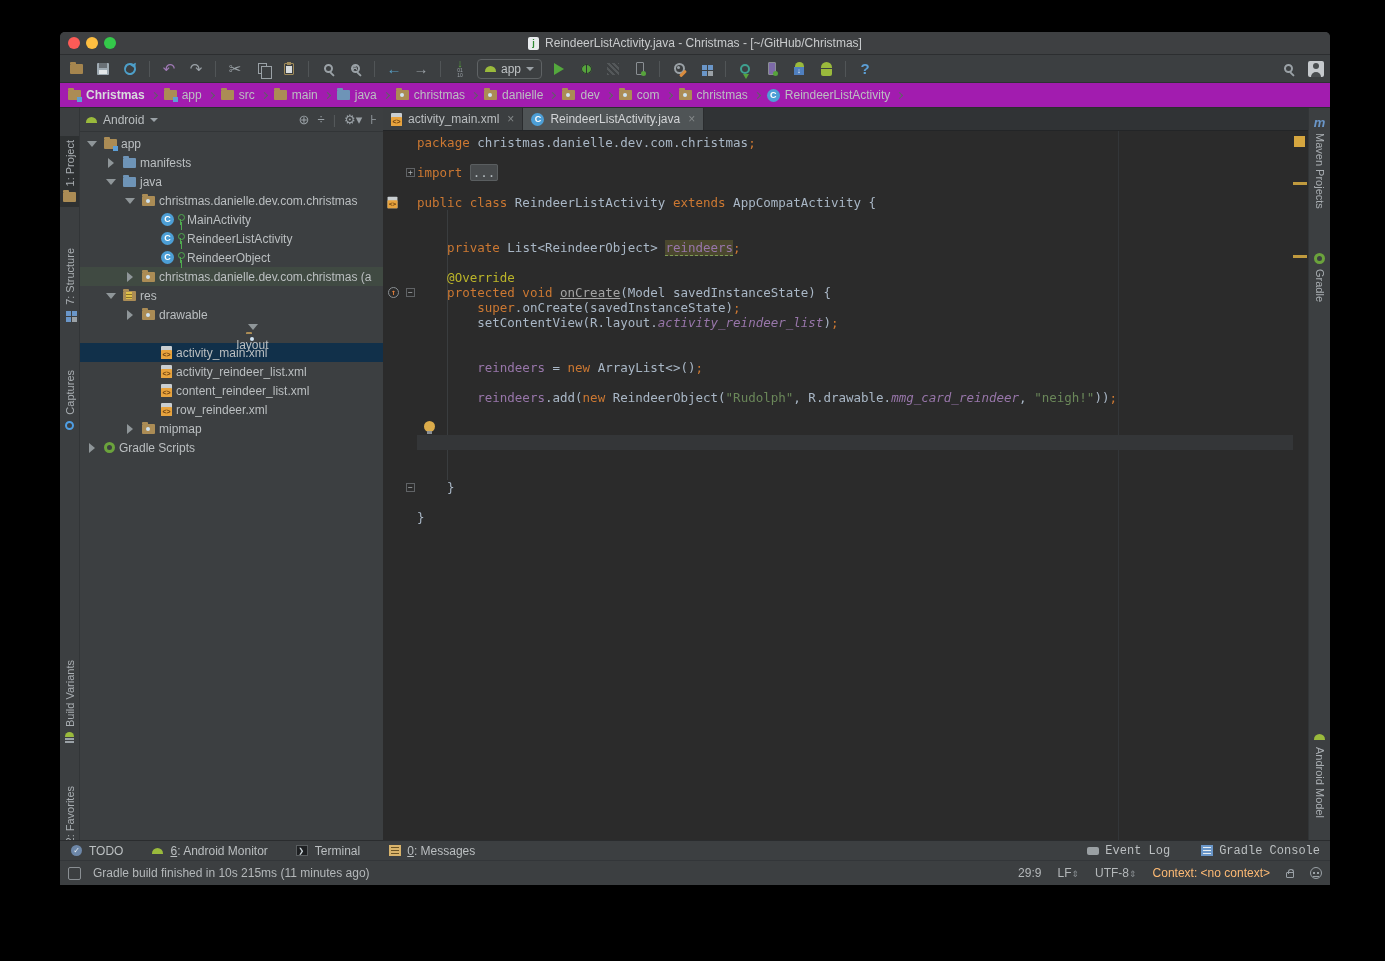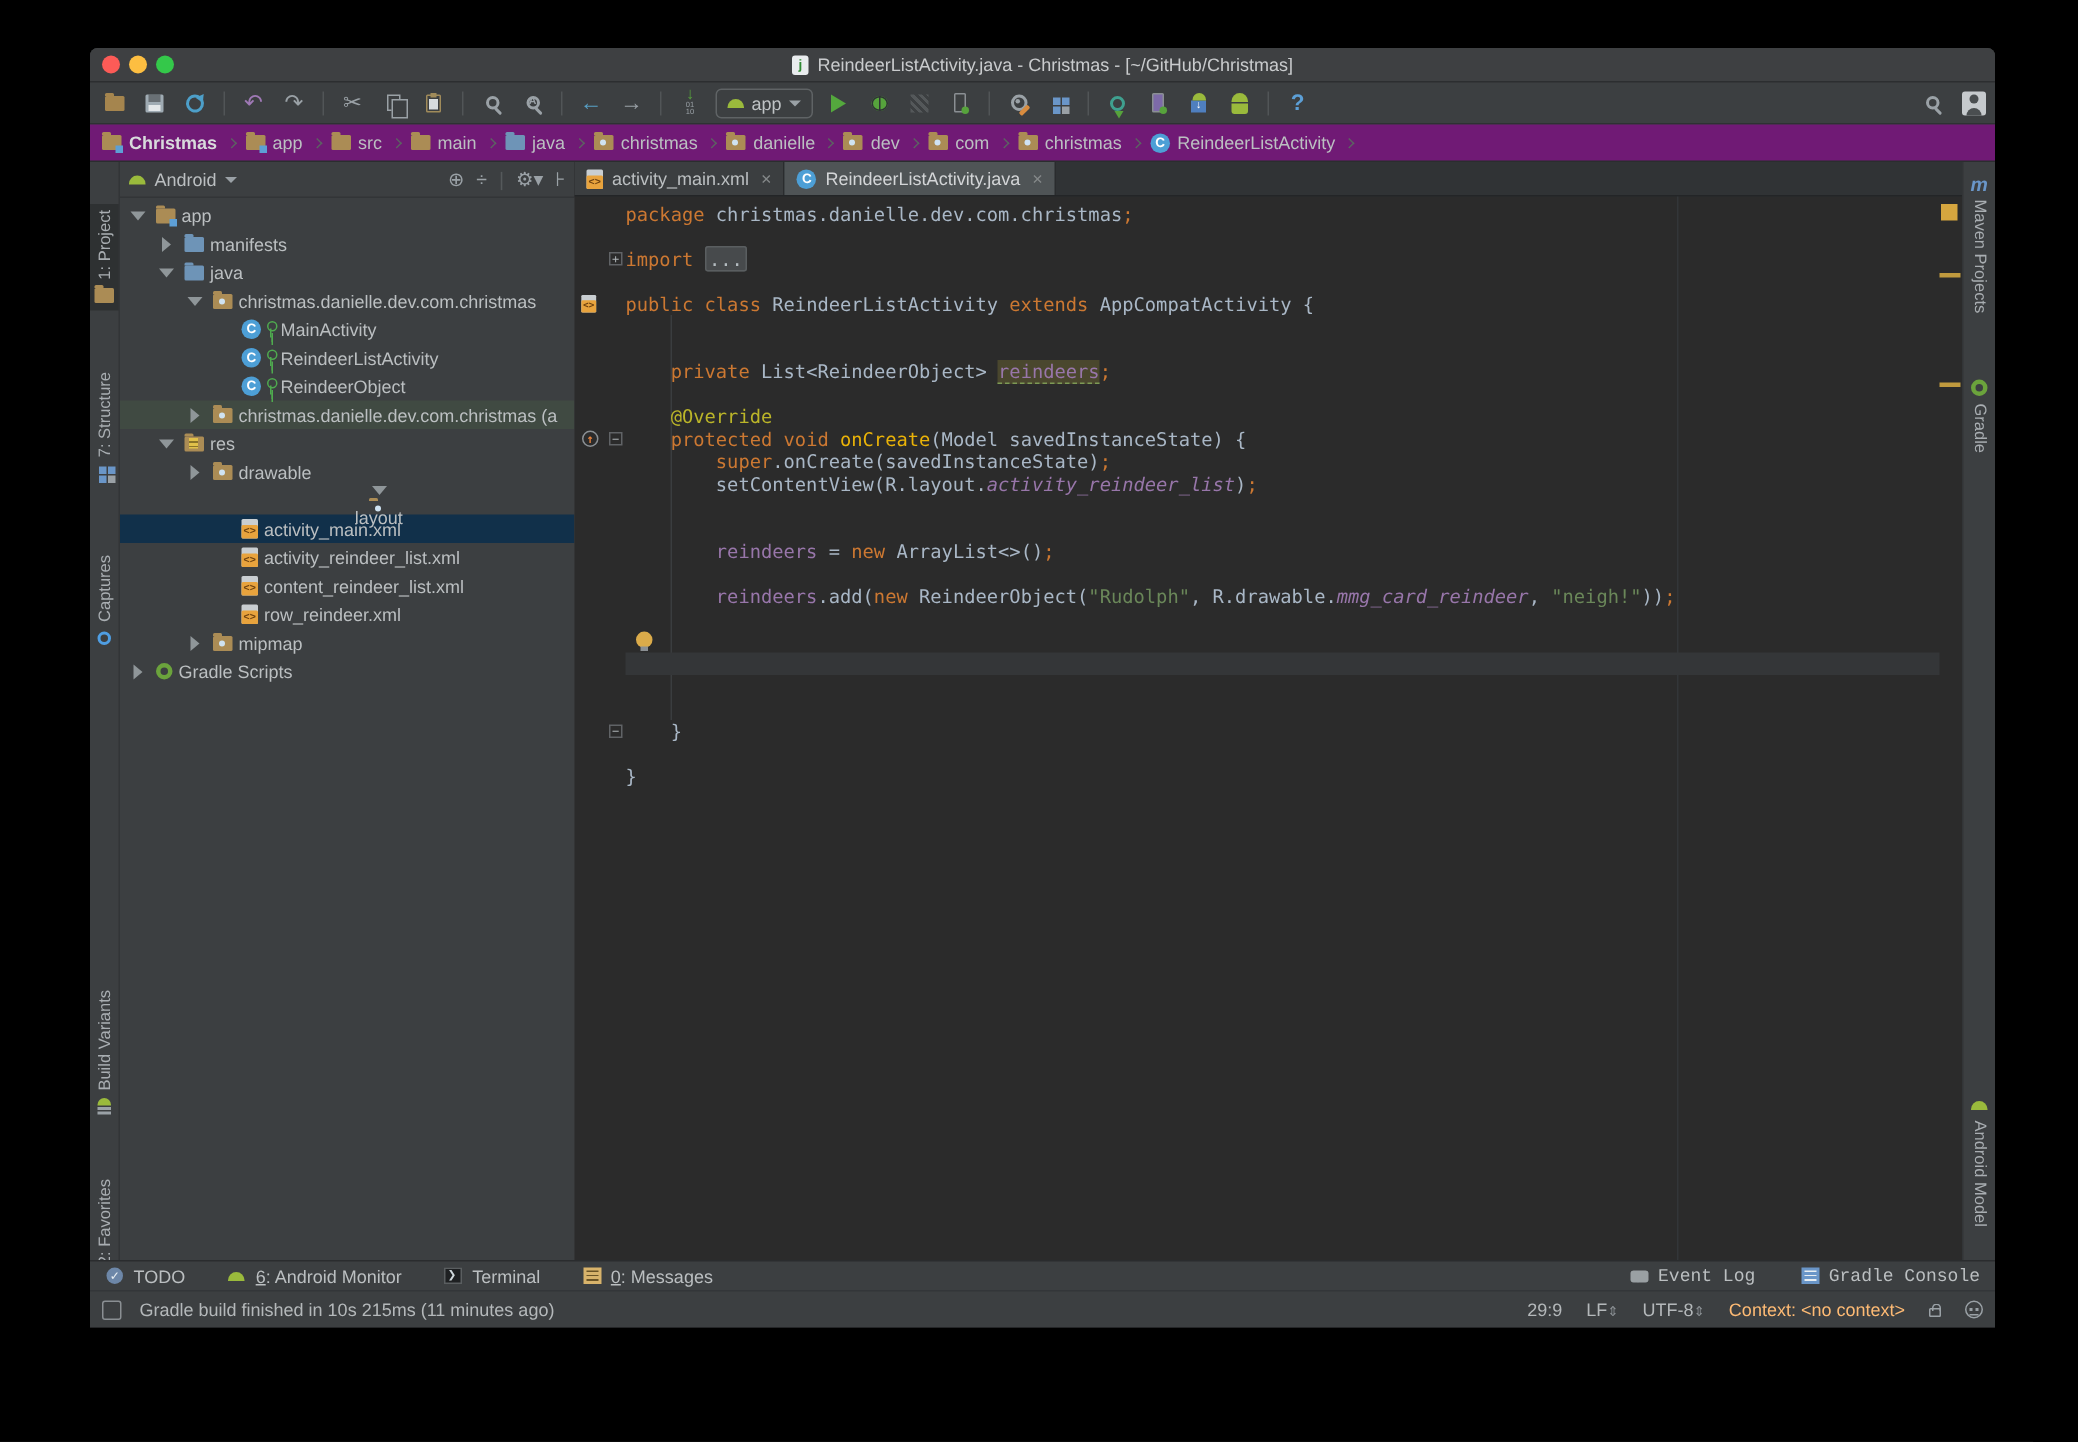--- a/index.html
+++ b/index.html
@@ -73,21 +73,21 @@
   .i-sdkbox .bx { width:10px; height:8px; background:#4f7fbf; color:#fff; font-size:7px; line-height:8px; text-align:center; }
   .i-robot { display:flex; flex-direction:column; align-items:center; gap:1px; }
   .i-robot .bd { width:11px; height:7px; background:#9aba3c; border-radius:0 0 2px 2px; }
   .i-help { color:#5c9fd6; font-weight:bold; font-size:15px; }
   .i-avatar { width:16px; height:16px; background:#c6cacd; border-radius:2px; position:relative; overflow:hidden; }
   .i-avatar::before { content:""; position:absolute; left:5px; top:2px; width:6px; height:6px; border-radius:50%; background:#4a4e50; }
   .i-avatar::after { content:""; position:absolute; left:3px; bottom:-2px; width:10px; height:7px; border-radius:5px 5px 0 0; background:#4a4e50; }
   .tb-right { margin-left:auto; display:flex; align-items:center; gap:10px; }
 
   
-  .navbar { height:25px; background:#701a75; border-bottom:1px solid #2b2d2f;
+  .navbar { height:25px; background:#a21caf; border-bottom:1px solid #2b2d2f;
     display:flex; align-items:center; padding:0 8px; font-size:12px; color:#bbbfc1; }
   .crumb { display:flex; align-items:center; gap:5px; margin-right:4px; }
   .crumb .lb.bold { font-weight:bold; color:#d8dadc; }
   .chev { width:5px; height:5px; border-top:1px solid #5d6163; border-right:1px solid #5d6163;
     transform:rotate(45deg); margin:0 7px 0 3px; flex:none; }
   .i-class { width:13px; height:13px; border-radius:50%; background:#4d9fd6; color:#fff;
     font-size:9px; font-weight:bold; text-align:center; line-height:13px; flex:none; }
   .i-xml { width:11px; height:13px; background:#c9ced1; border-radius:1px; position:relative; flex:none; }
   .i-xml::after { content:"<>"; position:absolute; left:0; bottom:0; width:11px; height:9px;
     background:#e8a33d; border-radius:1px; color:#6b3f0e; font-size:7px; line-height:9px; text-align:center; font-weight:bold; }
@@ -132,21 +132,21 @@
   .tab { display:flex; align-items:center; gap:6px; padding:0 8px; font-size:12px; color:#bbbfc1;
     background:#3b3e40; border-right:1px solid #2a2c2e; }
   .tab.active { background:#4f5456; color:#d3d5d7; }
   .tab .x { color:#848889; font-size:12px; margin-left:2px; }
   .code { position:relative; flex:1; font-family:"DejaVu Sans Mono", monospace; font-size:12.5px;
     line-height:15px; padding-top:4px; }
   .cl { height:15px; display:flex; }
   .cl .g { width:34px; flex:none; position:relative; }
   .cl .t { flex:1; white-space:pre; color:#a9b7c6; position:relative; }
   .cl.caret .t { background:#343638; margin-right:15px; }
-  .tok-k { color:#cc7832; } .tok-d { color:#a9b7c6; } .tok-m { color:#eab308; }
+  .tok-k { color:#cc7832; } .tok-d { color:#a9b7c6; } .tok-m { color:#a3a3a3;text-decoration:underline; }
   .tok-an { color:#bbb529; } .tok-s { color:#6a8759; } .tok-f { color:#9876aa; }
   .tok-fs { color:#9876aa; font-style:italic; }
   .tok-fold { background:#474a4c; border:1px solid #5a5e60; border-radius:2px; padding:0 2px; color:#b4bcc0; }
   .tok-hl { color:#9876aa; background:#4a472e; border-bottom:1px dashed #7d9a55; }
   .fold-box { position:absolute; right:2px; top:3px; width:9px; height:9px; border:1px solid #606366;
     background:#2b2b2b; color:#aeb3b6; font-size:8px; line-height:7px; text-align:center; }
   .g .i-xml { position:absolute; left:4px; top:1px; transform:scale(.9); }
   .i-override { position:absolute; left:5px; top:2px; width:11px; height:11px; border:1px solid #8a8f93;
     border-radius:50%; color:#e8823c; font-size:8px; line-height:10px; text-align:center; font-weight:bold; }
   .bulb { position:absolute; left:7px; top:1px; width:11px; height:11px; border-radius:50%;

